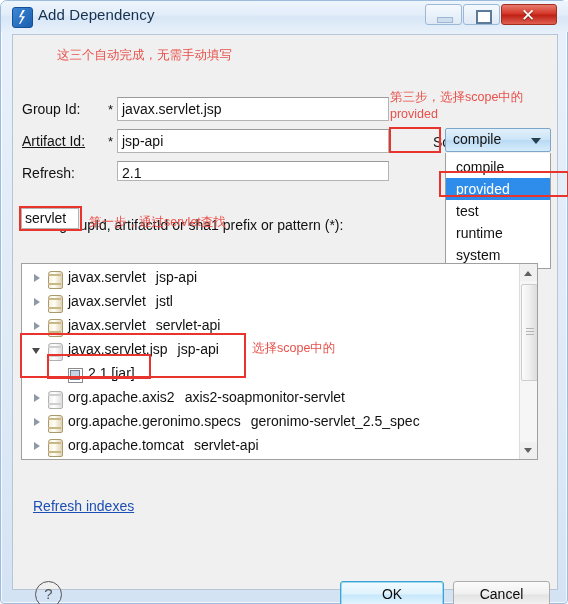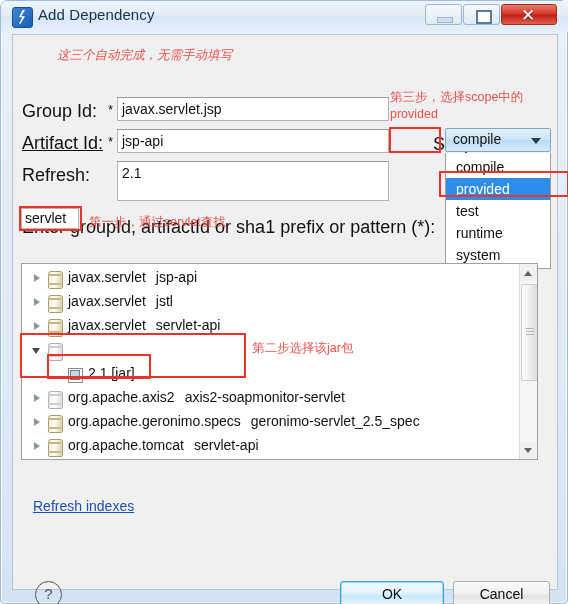--- a/index.html
+++ b/index.html
@@ -49,21 +49,21 @@
   #btn-close .x{
     position:absolute;left:19px;top:2px;font-size:17px;font-weight:bold;color:#fff;
     text-shadow:0 1px 1px rgba(0,0,0,.45);line-height:17px;
   }
   
   #client{
     position:absolute;left:11px;top:33px;width:546px;height:556px;
     box-sizing:border-box;background:#f0f0f0;border:1px solid #b6c6d6;
   }
   
-  .lbl{position:absolute;font-size:18px;color:#111;white-space:nowrap;}
+  .lbl{position:absolute;font-size:14px;color:#111;white-space:nowrap;}
   .txtbox{
     position:absolute;box-sizing:border-box;background:#fff;
     border:1px solid #b4b4b4;border-top-color:#9a9a9a;
     font-size:14px;color:#111;padding:1px 4px;line-height:20px;
     white-space:nowrap;overflow:hidden;
   }
   .req{position:absolute;font-size:13px;color:#111;}
   
   #scope-combo{
     position:absolute;left:444px;top:127px;width:106px;height:24px;box-sizing:border-box;
@@ -179,21 +179,21 @@
 
     <div class="lbl" style="left:9px;top:66px;">Group Id:</div>
     <div class="req" style="left:95px;top:67px;">*</div>
     <div class="txtbox" style="left:104px;top:62px;width:272px;height:24px;">javax.servlet.jsp</div>
 
     <div class="lbl" style="left:9px;top:98px;text-decoration:underline;">Artifact Id:</div>
     <div class="req" style="left:95px;top:99px;">*</div>
     <div class="txtbox" style="left:104px;top:94px;width:272px;height:24px;">jsp-api</div>
 
     <div class="lbl" style="left:9px;top:130px;">Refresh:</div>
-    <div class="txtbox" style="left:104px;top:126px;width:272px;height:40px;">2.1</div>
+    <div class="txtbox" style="left:104px;top:126px;width:272px;height:20px;">2.1</div>
 
     <div class="lbl" style="left:9px;top:182px;">Enter groupId, artifactId or sha1 prefix or pattern (*):</div>
     <div class="lbl" style="left:9px;top:238px;">Search Results:</div>
 
     <div id="refresh">Refresh indexes</div>
 
     <div id="help">?</div>
     <div class="dlgbtn" id="ok-btn">OK</div>
     <div class="dlgbtn" id="cancel-btn">Cancel</div>
   </div>
@@ -236,20 +236,23 @@
         <span class="tw closed"></span>
         <span class="jar"></span>
         <span class="tlabel">
           <span>javax.servlet</span><span class="sp"></span><span>servlet-api</span>
         </span>
       </div>
 
       <div class="trow">
         <span class="tw open"></span>
         <span class="jar plain"></span>
+        <span class="tlabel">
+          <span>javax.servlet.jsp</span><span class="sp"></span><span>jsp-api</span>
+        </span>
       </div>
 
       <div class="vrow">
         <span class="vico"></span>
         <span class="vlabel">2.1 [jar]</span>
       </div>
 
       <div class="trow">
         <span class="tw closed"></span>
         <span class="jar plain"></span>
@@ -285,23 +288,23 @@
         <div id="sb-grip">
             <i></i>
             <i></i>
             <i></i>
           </div>
       </div>
       <div class="sb-btn sb-dn"></div>
     </div>
   </div>
 
-  <div class="ann" style="left:56px;top:47px;font-style:italic;">这三个自动完成，无需手动填写</div>
+  <div class="ann" style="left:56px;top:47px;">这三个自动完成，无需手动填写</div>
   <div class="ann" style="left:88px;top:214px;">第一步，通过servlet查找</div>
-  <div class="ann" style="left:251px;top:340px;">第二步选择该jar包</div>
+  <div class="ann" style="left:251px;top:340px;">选择scope中的</div>
   <div class="ann" style="left:389px;top:89px;">第三步，选择scope中的</div>
   <div class="ann" style="left:389px;top:106px;">provided</div>
 
   <div class="redbox" style="left:388px;top:126px;width:52px;height:26px;"></div>
   <div class="redbox" style="left:438px;top:170px;width:130px;height:26px;"></div>
   <div class="redbox" style="left:18px;top:205px;width:63px;height:25px;"></div>
   <div class="redbox" style="left:19px;top:332px;width:226px;height:45px;"></div>
   <div class="redbox" style="left:46px;top:353px;width:104px;height:25px;"></div>
 
 </div>

